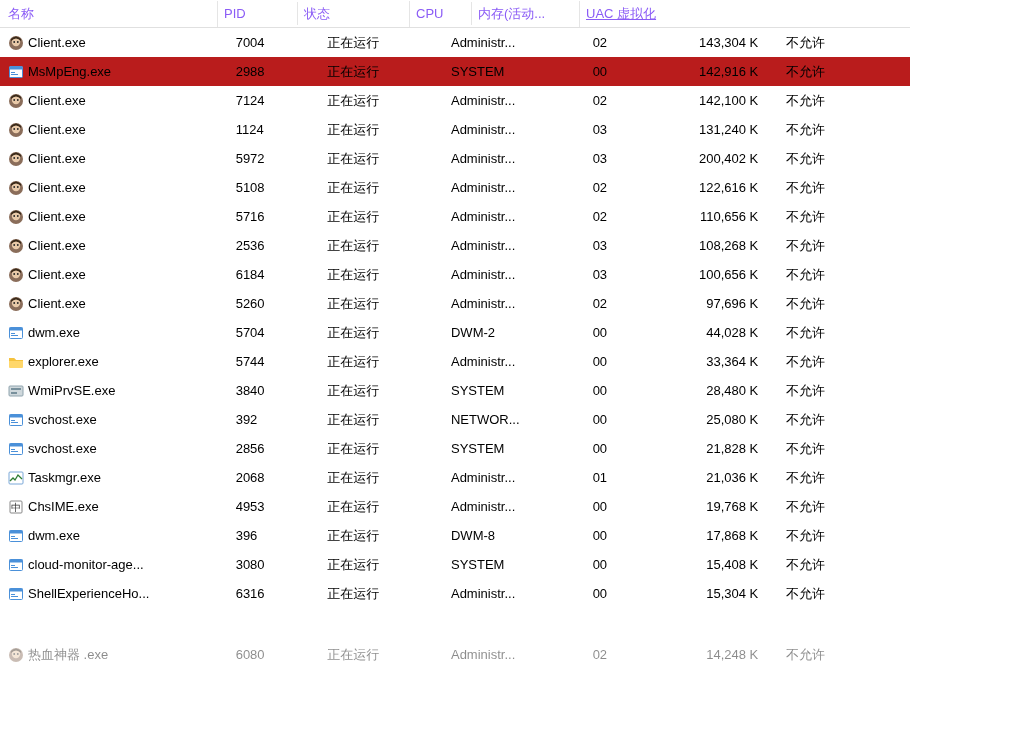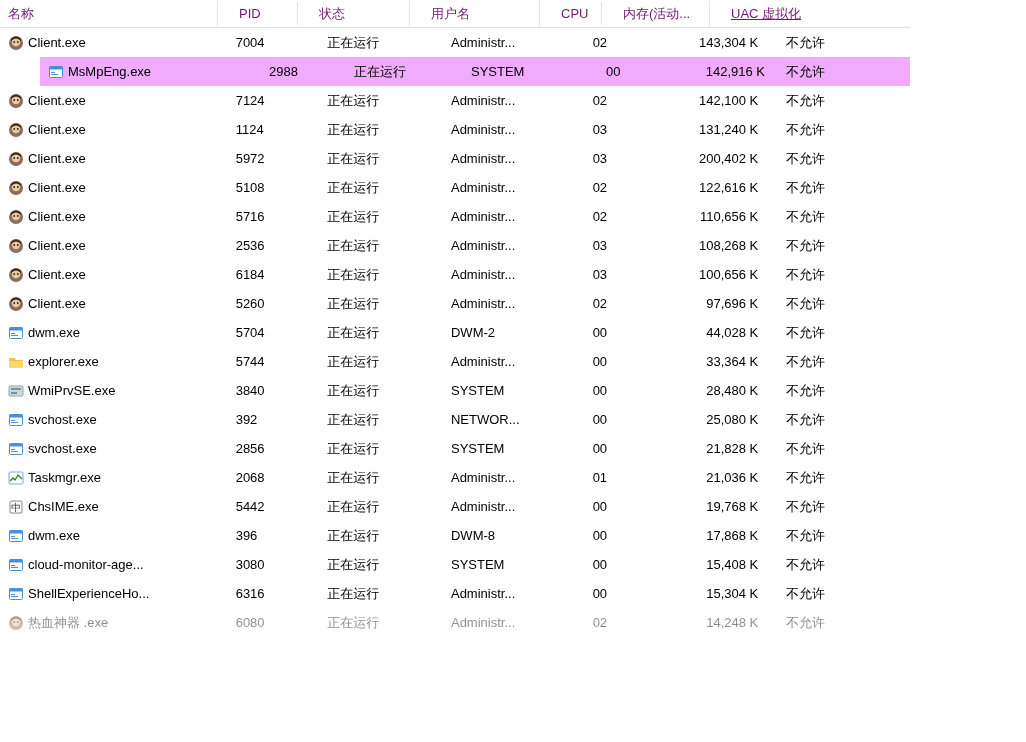--- a/index.html
+++ b/index.html
@@ -1,42 +1,41 @@
 <!DOCTYPE html>
 <html><head>
   <meta charset="utf-8">
   <style>
     * { box-sizing: border-box; margin: 0; padding: 0; }
     body { font-family: "Microsoft YaHei", "Segoe UI", Tahoma, sans-serif; font-size: 13px; color: #000; background: #fff; width: 1026px; }
     .table { display: table; width: 910px; border-collapse: collapse; }
     .header-row { display: flex; height: 28px; align-items: center; border-bottom: 1px solid #e0e0e0; }
-    .header-cell { padding: 4px 21px; border-right: 1px solid #e5e5e5; font-size: 13px; color: #701a75; cursor: default; overflow: hidden; white-space: nowrap; }
+    .header-cell { padding: 4px 6px; border-right: 1px solid #e5e5e5; font-size: 13px; color: #8b5cf6; cursor: default; overflow: hidden; white-space: nowrap; }
     .row { display: flex; height: 29px; align-items: center; justify-content: space-between; }
-    .row.selected { background: #f0abfc; margin-left: 40px; }
-    .row.partial { opacity: 0.45; }
+    .row.selected { background: #b91c1c; }
+    .row.partial { opacity: 0.45; margin-top: 32px; }
     .cell { padding: 3px 6px; overflow: hidden; white-space: nowrap; text-overflow: ellipsis; font-size: 13px; }
     .col-name   { width: 218px; display: flex; align-items: center; gap: 4px; padding-left: 8px; }
     .col-pid    { width: 80px;  }
     .col-status { width: 112px; }
     .col-user   { width: 130px; }
     .col-cpu    { width: 62px;  }
     .col-mem    { width: 108px; text-align: right; padding-right: 10px; }
     .col-uac    { width: 130px; }
     .icon { width: 16px; height: 16px; flex-shrink: 0; display: inline-flex; align-items: center; justify-content: center; }
     .icon svg { width: 16px; height: 16px; display: block; }
   </style>
 </head>
 <body>
 
 <div class="table">
   <div class="header-row">
     <div class="header-cell col-name">名称</div>
     <div class="header-cell col-pid">PID</div>
     <div class="header-cell col-status">状态</div>
-    <div class="header-cell col-user">用户名</div>
     <div class="header-cell col-cpu">CPU</div>
     <div class="header-cell col-mem" style="text-align:left;">内存(活动...</div>
     <div class="header-cell col-uac" style="border-right:none;text-decoration:underline;">UAC 虚拟化</div>
   </div>
   <div id="rows-container">
       <div class="row">
         <div class="cell col-name">
           <span class="icon">
             <svg viewBox="0 0 16 16">
               <circle cx="8" cy="8" r="7" fill="#8a6d5a"></circle>
@@ -346,21 +345,21 @@
       <div class="row">
         <div class="cell col-name">
           <span class="icon">
             <svg viewBox="0 0 16 16">
               <rect x="2" y="2" width="12" height="12" rx="1" fill="#fff" stroke="#888"></rect>
               <text x="8" y="12" font-size="10" text-anchor="middle" fill="#333" font-family="SimSun">中</text>
             </svg>
           </span>
           <span>ChsIME.exe</span>
         </div>
-        <div class="cell col-pid">5442</div>
+        <div class="cell col-pid">4953</div>
         <div class="cell col-status">正在运行</div>
         <div class="cell col-user">Administr...</div>
         <div class="cell col-cpu">00</div>
         <div class="cell col-mem">19,768 K</div>
         <div class="cell col-uac">不允许</div>
       </div>
       <div class="row">
         <div class="cell col-name">
           <span class="icon">
             <svg viewBox="0 0 16 16">

